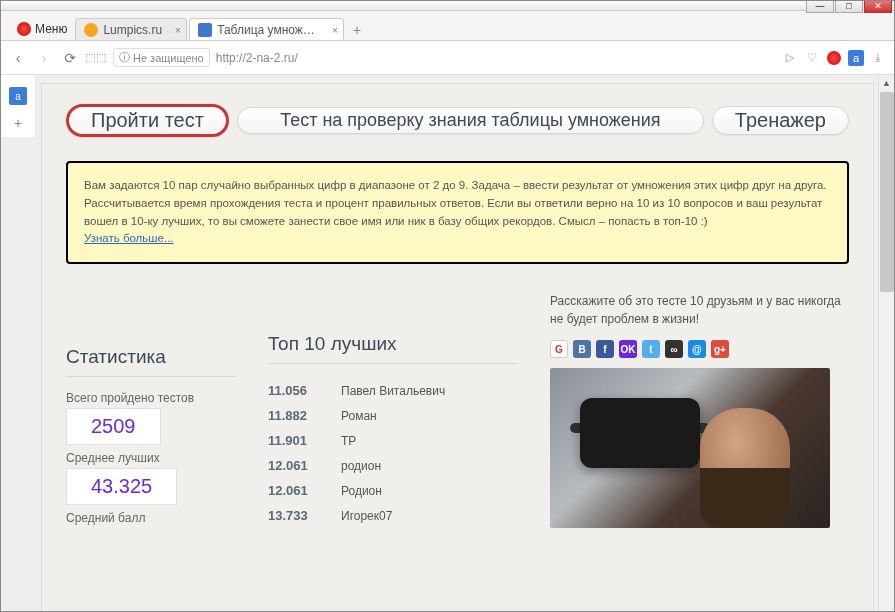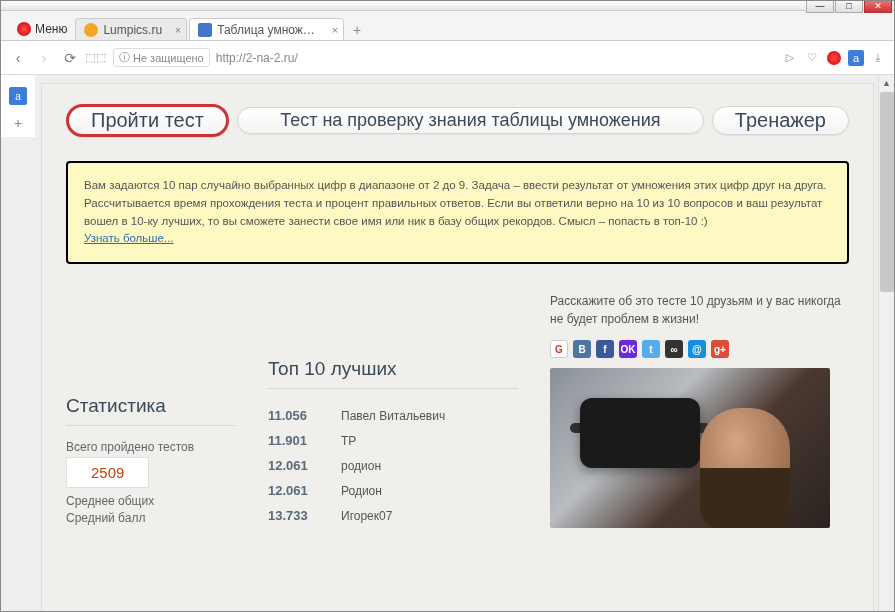--- a/index.html
+++ b/index.html
@@ -52,21 +52,21 @@
 .descblock a { color:#2b6cb0; text-decoration:underline; }
 
 .cols { display:flex; gap:32px;align-items:flex-end; }
 .col-stat { width:170px; }
 .col-top { width:250px;margin-top:20px; }
 .col-extra { flex:1; }
 
 h2.section { font-size:19px; font-weight:normal; color:#3a4a5a; border-bottom:1px solid #d8d8d8; padding-bottom:8px; margin-bottom:14px; }
 
 .statlabel { font-size:12px; color:#666; margin-bottom:3px; }
-.statval { display:inline-block; background:#fff; border:1px solid #e0e0e0; padding:6px 24px; font-size:15px; color:#c2410c; margin-bottom:6px;}
+.statval { display:inline-block; background:#fff; border:1px solid #e0e0e0; padding:6px 24px; font-size:20px; color:#6d28d9; margin-bottom:6px;}
 
 .toprow { display:flex; align-items:center; gap:18px; padding:5px 0; font-size:13px; color:#555; }
 .toprow .score { width:55px; font-weight:bold; color:#5a6a7a; }
 .toprow .name { font-size:12px; }
 
 .extratext { font-size:12px; color:#555; line-height:1.5; margin-bottom:12px; }
 .social { display:flex; gap:5px; margin-bottom:10px; }
 .sicon { width:18px; height:18px; border-radius:3px; display:flex; align-items:center; justify-content:center; font-size:10px; color:#fff; font-weight:bold;}
 .vr-image { width:280px; height:160px; background:linear-gradient(135deg,#8a9098 0%,#b8bcc0 35%,#4a3830 60%,#2a2420 100%); border-radius:2px; position:relative; overflow:hidden;}
 .vr-headset { position:absolute; left:30px; top:30px; width:120px; height:70px; background:#1a1a1a; border-radius:12px; box-shadow:0 4px 12px rgba(0,0,0,.4);}
@@ -151,30 +151,35 @@
       <span>Вам задаются 10 пар случайно выбранных цифр в диапазоне от 2 до 9. Задача – ввести результат от умножения этих цифр друг на друга. Рассчитывается время прохождения теста и процент правильных ответов. Если вы ответили верно на 10 из 10 вопросов и ваш результат вошел в 10-ку лучших, то вы сможете занести свое имя или ник в базу общих рекордов. Смысл – попасть в топ-10 :)</span><br>
       <a href="#">Узнать больше...</a>
     </div>
 
     <div class="cols">
 
       <div class="col-stat">
         <h2 class="section">Статистика</h2>
         <div class="statlabel">Всего пройдено тестов</div>
         <div class="statval">2509</div>
-        <div class="statlabel">Среднее общих</div>
+        <div class="statlabel">Среднее лучших</div>
+        <div class="statval">43.325</div>
         <div class="statlabel">Средний балл</div>
       </div>
 
       <div class="col-top">
         <h2 class="section">Топ 10 лучших</h2>
         <div id="top10-list">
             <div class="toprow">
               <span class="score">11.056</span>
               <span class="name">Павел Витальевич</span>
+            </div>
+            <div class="toprow">
+              <span class="score">11.882</span>
+              <span class="name">Роман</span>
             </div>
             <div class="toprow">
               <span class="score">11.901</span>
               <span class="name">ТР</span>
             </div>
             <div class="toprow">
               <span class="score">12.061</span>
               <span class="name">родион</span>
             </div>
             <div class="toprow">

